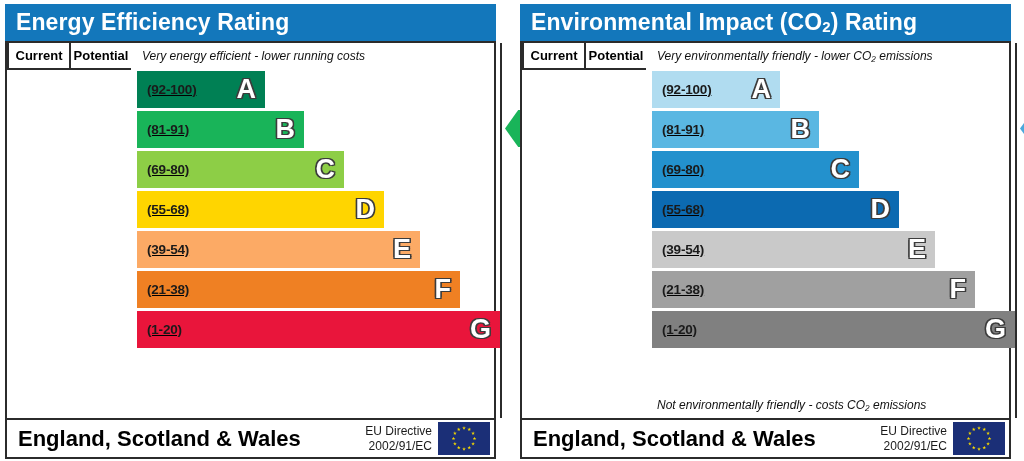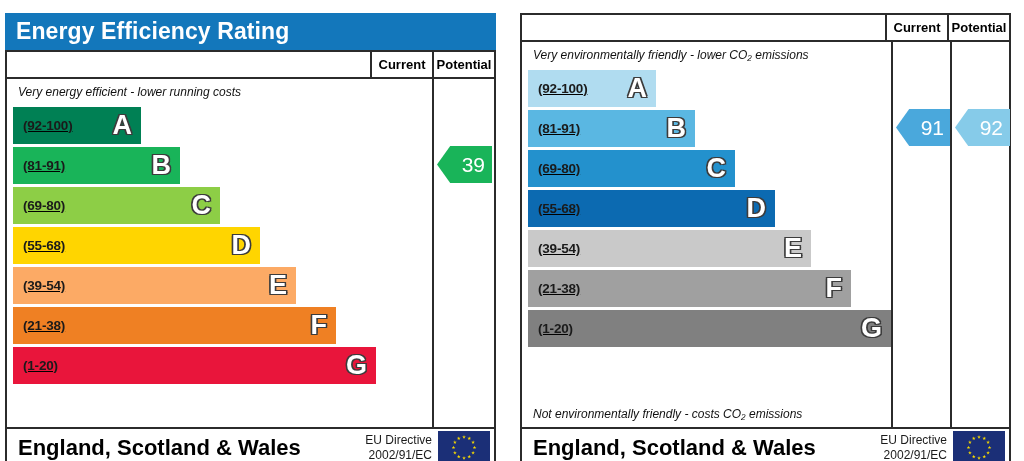--- a/index.html
+++ b/index.html
@@ -8,21 +8,21 @@
     width: 1024px; height: 461px;
     background: #ffffff;
     font-family: "Liberation Sans", sans-serif;
     overflow: hidden;
   }
   .page {
     position: relative;
     width: 1024px; height: 461px;
     display: flex;
     gap: 24px;
-    padding: 13px 5px;
+    padding: 4px 5px;
   }
 
   
   .panel {
     position: relative;
     width: 491px;
     height: 455px;
     display: flex;
     flex-direction: column;
   }
@@ -44,21 +44,21 @@
     position: relative;
     top: 4px;
   }
 
   
   .grid {
     flex: 1;
     border: 2px solid #2b2b2b;
     border-top: 2px solid #2b2b2b;
     display: flex;
-    flex-direction: column;
+    flex-direction: row;
     background: #ffffff;
   }
 
   
   .col-head {
     display: flex;
     height: 27px;
     border-bottom: 2px solid #2b2b2b;
     flex: 0 0 auto;
   }
@@ -292,20 +292,25 @@
           <div class="star" style="left: 20.75px; top: 25.5933px; width: 4px; height: 4px; margin-left: -2px; margin-top: -2px; background: rgb(245, 216, 0); clip-path: polygon(50% 0%, 61% 35%, 98% 35%, 68% 57%, 79% 91%, 50% 70%, 21% 91%, 32% 57%, 2% 35%, 39% 35%);"></div>
           <div class="star" style="left: 16.9067px; top: 21.75px; width: 4px; height: 4px; margin-left: -2px; margin-top: -2px; background: rgb(245, 216, 0); clip-path: polygon(50% 0%, 61% 35%, 98% 35%, 68% 57%, 79% 91%, 50% 70%, 21% 91%, 32% 57%, 2% 35%, 39% 35%);"></div>
           <div class="star" style="left: 15.5px; top: 16.5px; width: 4px; height: 4px; margin-left: -2px; margin-top: -2px; background: rgb(245, 216, 0); clip-path: polygon(50% 0%, 61% 35%, 98% 35%, 68% 57%, 79% 91%, 50% 70%, 21% 91%, 32% 57%, 2% 35%, 39% 35%);"></div>
           <div class="star" style="left: 16.9067px; top: 11.25px; width: 4px; height: 4px; margin-left: -2px; margin-top: -2px; background: rgb(245, 216, 0); clip-path: polygon(50% 0%, 61% 35%, 98% 35%, 68% 57%, 79% 91%, 50% 70%, 21% 91%, 32% 57%, 2% 35%, 39% 35%);"></div>
           <div class="star" style="left: 20.75px; top: 7.40673px; width: 4px; height: 4px; margin-left: -2px; margin-top: -2px; background: rgb(245, 216, 0); clip-path: polygon(50% 0%, 61% 35%, 98% 35%, 68% 57%, 79% 91%, 50% 70%, 21% 91%, 32% 57%, 2% 35%, 39% 35%);"></div>
         </div>
     </div>
   </div>
 
   <div class="panel">
+    <div class="panel-title">
+      <span>Environmental Impact (CO</span>
+        <sub>2</sub>
+        <span>) Rating</span>
+    </div>
 
     <div class="grid">
       <div class="col-head">
         <div class="ch-spacer"></div>
         <div class="ch-cell">Current</div>
         <div class="ch-cell">Potential</div>
       </div>
 
       <div class="body-row">
         <div class="chart-col">

